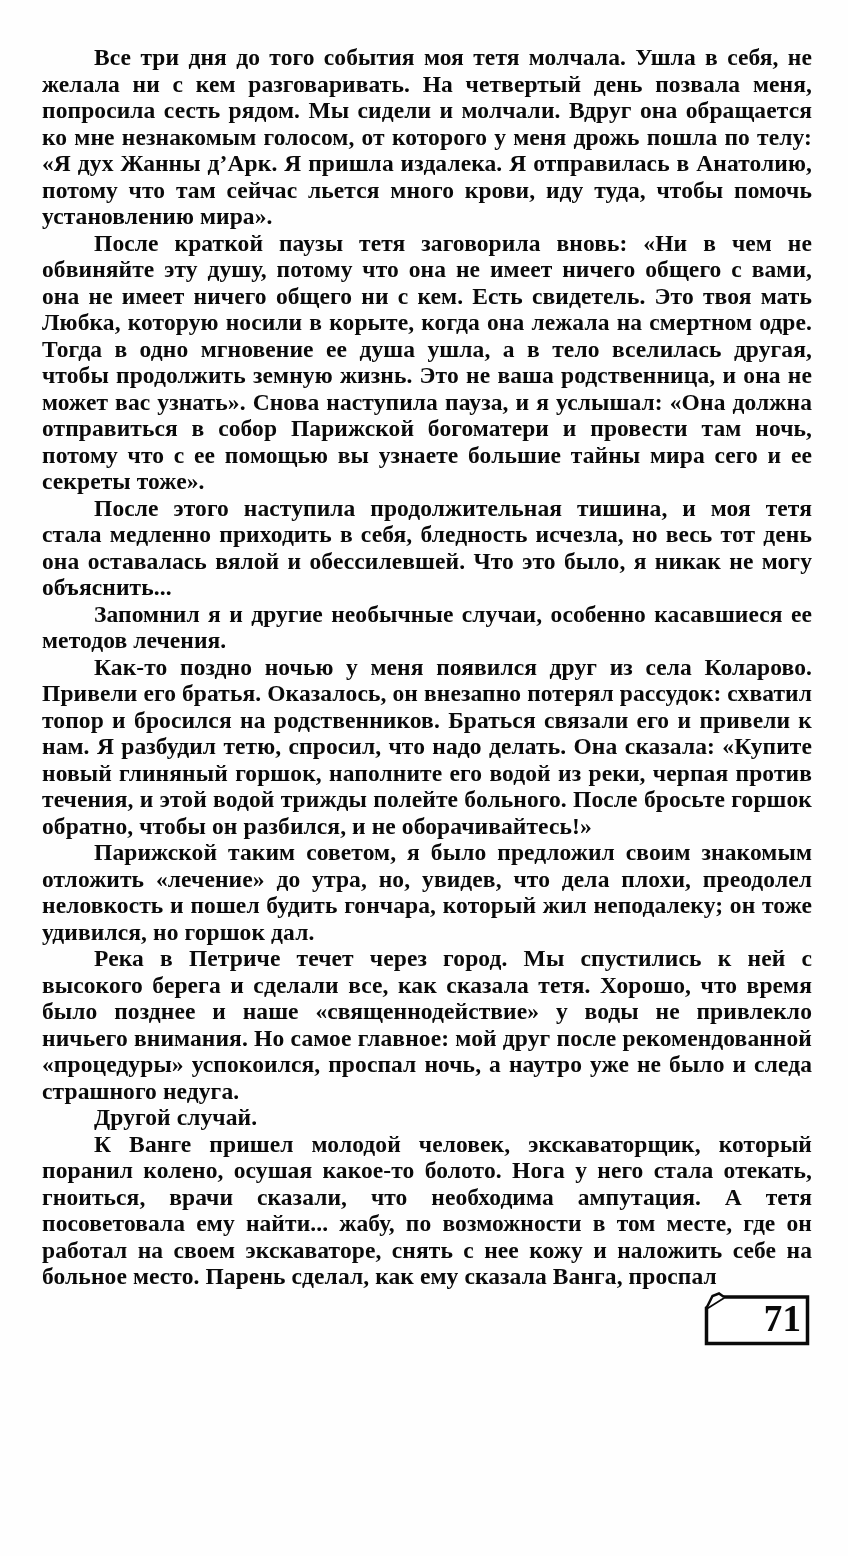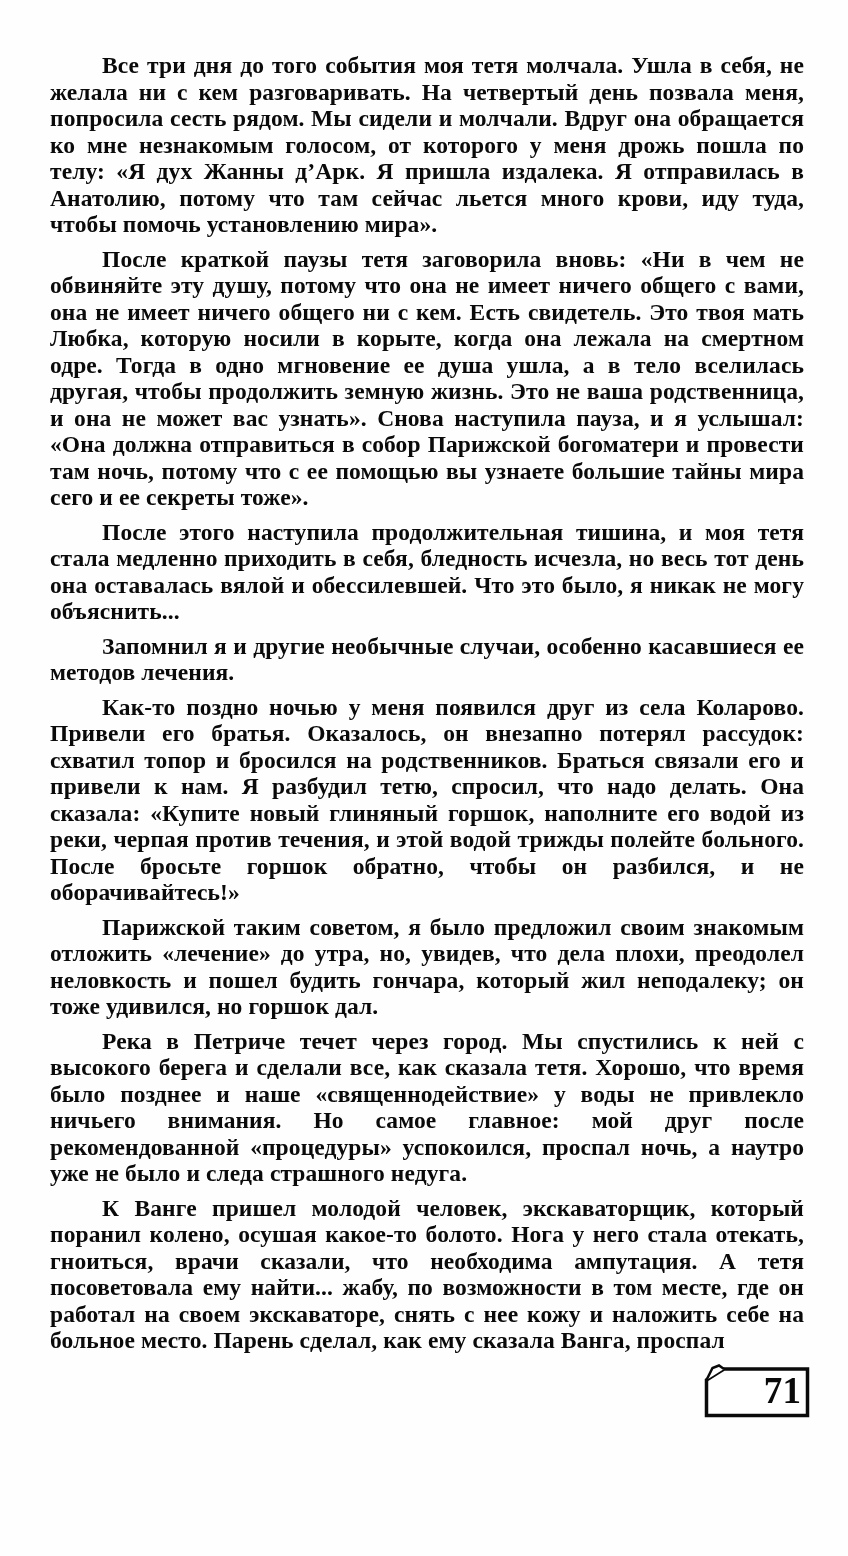--- a/index.html
+++ b/index.html
@@ -28,21 +28,21 @@
     left: 42px;
     top: 44px;
     width: 770px;
     font-size: 23.5px;
     line-height: 26.5px;
     font-weight: 700;
     text-align: justify;
     letter-spacing: 0.1px;
   }
   .para {
-    margin: 8px;
+    margin: 0;
     padding: 0;
     text-indent: 52px;
   }
   .para-continuation {
     margin: 0;
     padding: 0;
     text-indent: 0;
   }
   .page-badge {
     float: right;
@@ -75,20 +75,21 @@
 
 <div class="page">
   <div class="text-block">
     <p class="para">Все три дня до того события моя тетя молчала. Ушла в себя, не желала ни с кем разговаривать. На четвертый день позвала меня, попросила сесть рядом. Мы сидели и молчали. Вдруг она обращается ко мне незнакомым голосом, от которого у меня дрожь пошла по телу: «Я дух Жанны д’Арк. Я пришла издалека. Я отправилась в Анатолию, потому что там сейчас льется много крови, иду туда, чтобы помочь установлению мира».</p>
     <p class="para">После краткой паузы тетя заговорила вновь: «Ни в чем не обвиняйте эту душу, потому что она не имеет ничего общего с вами, она не имеет ничего общего ни с кем. Есть свидетель. Это твоя мать Любка, которую носили в корыте, когда она лежала на смертном одре. Тогда в одно мгновение ее душа ушла, а в тело вселилась другая, чтобы продолжить земную жизнь. Это не ваша родственница, и она не может вас узнать». Снова наступила пауза, и я услышал: «Она должна отправиться в собор Парижской богоматери и провести там ночь, потому что с ее помощью вы узнаете большие тайны мира сего и ее секреты тоже».</p>
     <p class="para">После этого наступила продолжительная тишина, и моя тетя стала медленно приходить в себя, бледность исчезла, но весь тот день она оставалась вялой и обессилевшей. Что это было, я никак не могу объяснить...</p>
     <p class="para">Запомнил я и другие необычные случаи, особенно касавшиеся ее методов лечения.</p>
     <p class="para">Как-то поздно ночью у меня появился друг из села Коларово. Привели его братья. Оказалось, он внезапно потерял рассудок: схватил топор и бросился на родственников. Браться связали его и привели к нам. Я разбудил тетю, спросил, что надо делать. Она сказала: «Купите новый глиняный горшок, наполните его водой из реки, черпая против течения, и этой водой трижды полейте больного. После бросьте горшок обратно, чтобы он разбился, и не оборачивайтесь!»</p>
     <p class="para">Парижской таким советом, я было предложил своим знакомым отложить «лечение» до утра, но, увидев, что дела плохи, преодолел неловкость и пошел будить гончара, который жил неподалеку; он тоже удивился, но горшок дал.</p>
     <p class="para">Река в Петриче течет через город. Мы спустились к ней с высокого берега и сделали все, как сказала тетя. Хорошо, что время было позднее и наше «священнодействие» у воды не привлекло ничьего внимания. Но самое главное: мой друг после рекомендованной «процедуры» успокоился, проспал ночь, а наутро уже не было и следа страшного недуга.</p>
+    <p class="para">Другой случай.</p>
     <p class="para">К Ванге пришел молодой человек, экскаваторщик, который поранил колено, осушая какое-то болото. Нога у него стала отекать, гноиться, врачи сказали, что необходима ампутация. А тетя посоветовала ему найти... жабу, по возможности в том месте, где он работал на своем экскаваторе, снять с нее кожу и наложить себе на больное место. Парень сделал, как ему сказала Ванга, проспал</p>
     <div class="para-continuation">
       <span class="page-badge">
         <svg class="badge-shape" viewBox="0 0 110 56" xmlns="http://www.w3.org/2000/svg">
           <path d="M 22 5 L 105.5 5 L 105.5 51.5 L 4.5 51.5 L 4.5 16 Z" fill="#ffffff" stroke="#0a0a0a" stroke-width="3.5" stroke-linejoin="miter"></path>
           <path d="M 22 5 L 17 1.5 L 10.5 4 L 4.5 16" fill="#ffffff" stroke="#0a0a0a" stroke-width="2.5" stroke-linejoin="miter"></path>
         </svg>
         <span class="badge-num">71</span>
       </span>
     </div>

